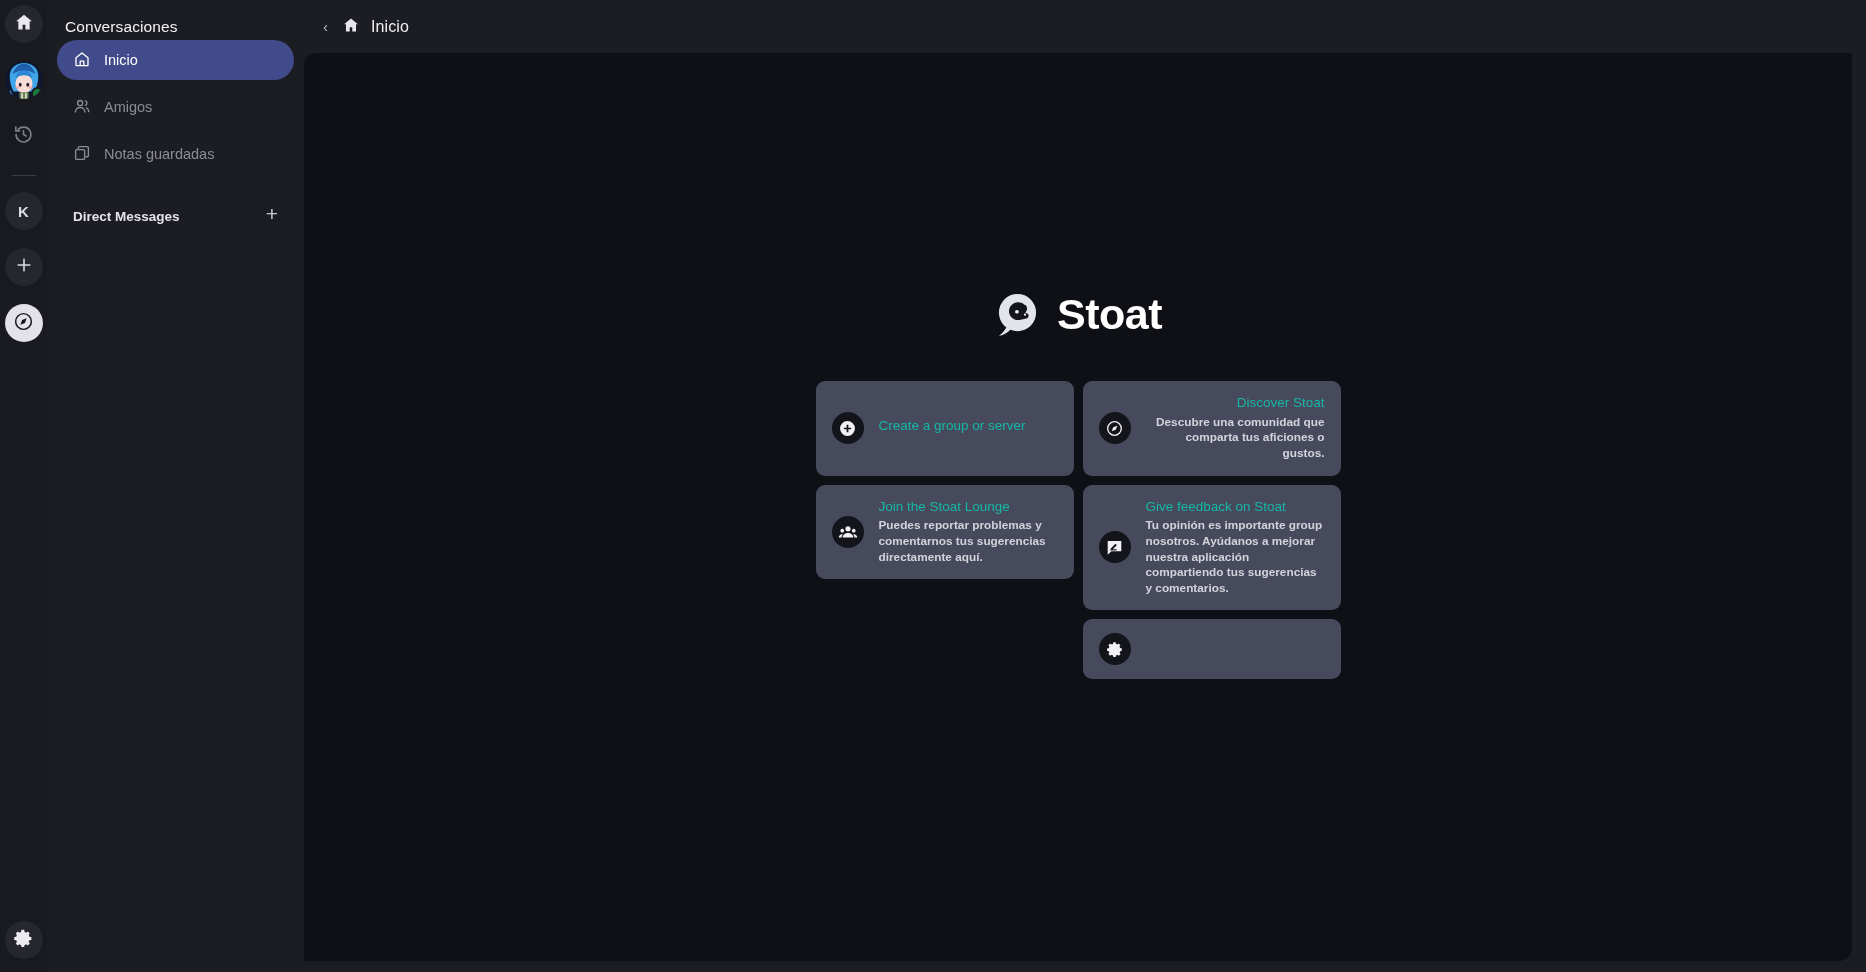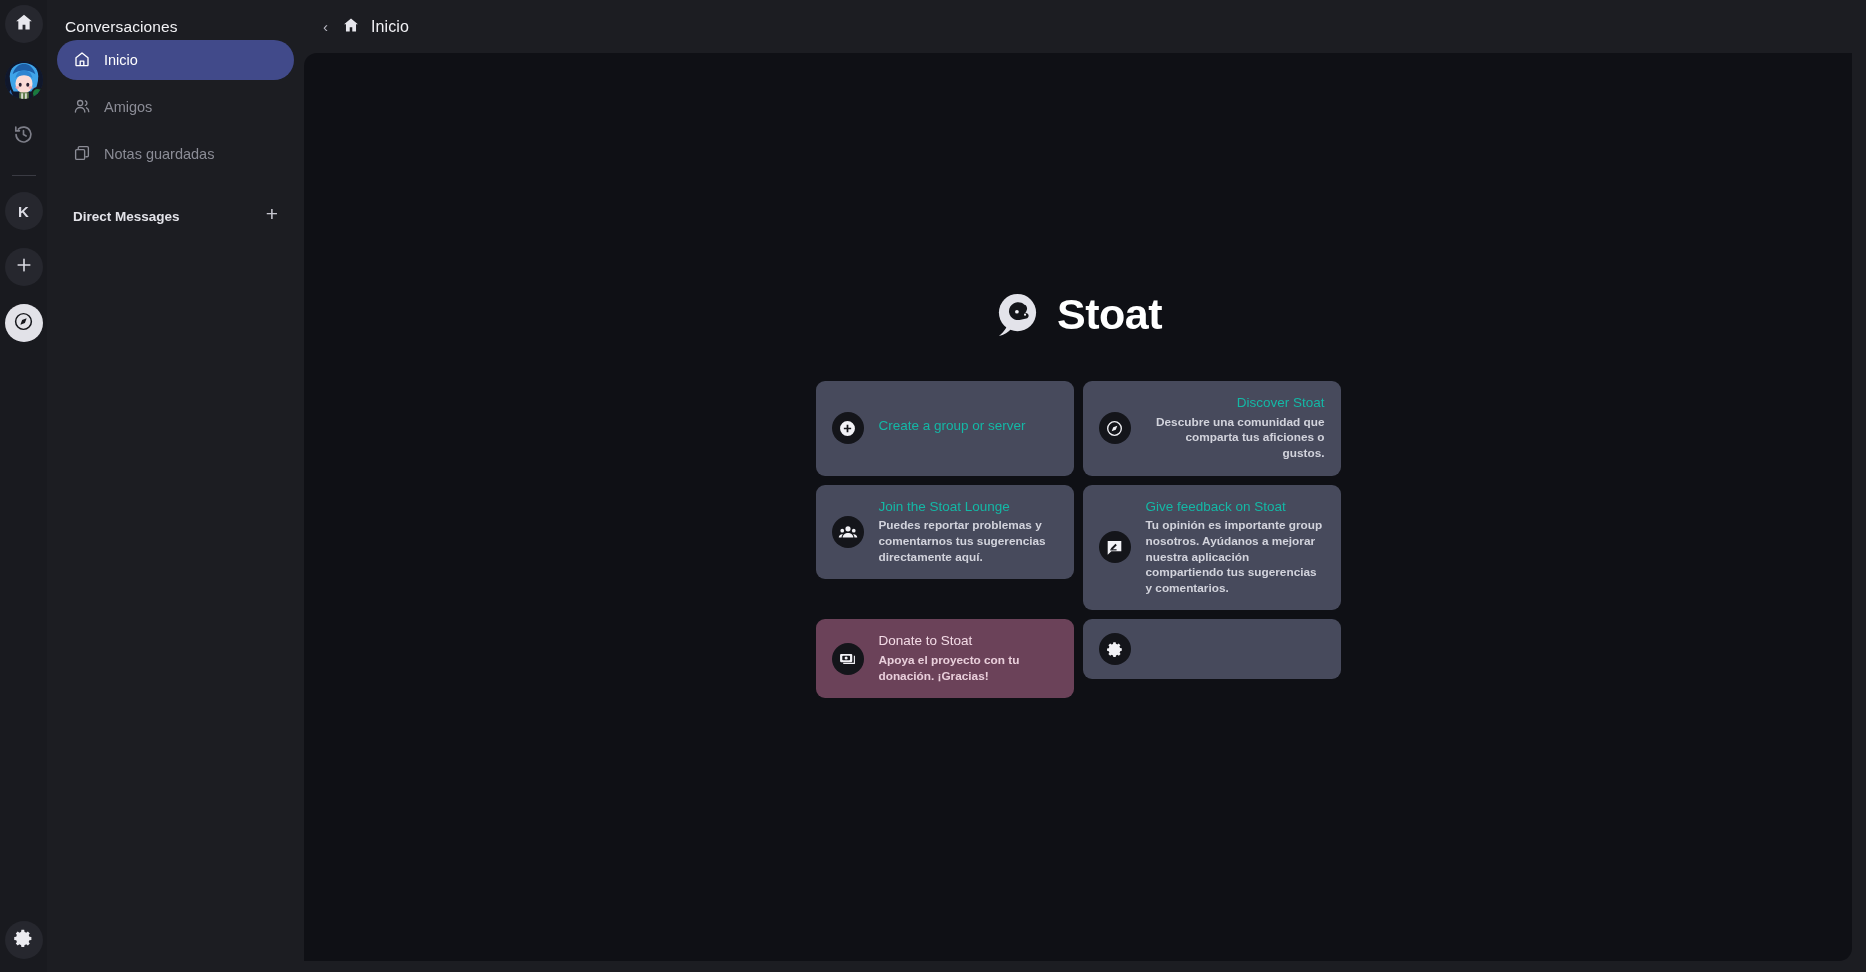--- a/index.html
+++ b/index.html
@@ -402,34 +402,20 @@
               <path d="M7.3 13.4l6-6 1.6 1.6-6 6z" fill="#14151a"></path>
               <path d="M6.6 14.2h8v1.5h-8z" fill="#14151a"></path>
             </svg>
           </span>
           <span class="card-body">
             <span class="card-title" style="display:block">Give feedback on Stoat</span>
             <span class="card-desc" style="display:block">Tu opinión es importante group nosotros. Ayúdanos a mejorar nuestra aplicación compartiendo tus sugerencias y comentarios.</span>
           </span>
         </div>
 
-        <div class="card donate c-donate">
-          <span class="card-icon">
-            <svg width="19" height="19" viewBox="0 0 24 24" fill="#f2f2f6">
-              <rect x="2.6" y="6.2" width="15.4" height="10.4" rx="1.3"></rect>
-              <rect x="5.4" y="8.6" width="9.8" height="5.6" rx="1" fill="#14151a"></rect>
-              <circle cx="10.3" cy="11.4" r="1.9" fill="#f2f2f6"></circle>
-              <path d="M20 8.6h1.4v10.2H6.6v-1.4H20z"></path>
-            </svg>
-          </span>
-          <span class="card-body">
-            <span class="card-title" style="display:block">Donate to Stoat</span>
-            <span class="card-desc" style="display:block">Apoya el proyecto con tu donación. ¡Gracias!</span>
-          </span>
-        </div>
 
         <div class="card c-settings">
           <span class="card-icon">
             <svg width="19" height="19" viewBox="0 0 24 24" fill="#f2f2f6">
               <path d="M12 8.4a3.6 3.6 0 1 0 0 7.2 3.6 3.6 0 0 0 0-7.2zm0 5.6a2 2 0 1 1 0-4 2 2 0 0 1 0 4z"></path>
               <path d="M21.2 13.5v-3l-2.2-.4a7 7 0 0 0-.8-1.8l1.3-1.8-2.2-2.2-1.8 1.3a7 7 0 0 0-1.8-.8L13.5 2.8h-3l-.4 2.2a7 7 0 0 0-1.8.8L6.5 4.5 4.3 6.7l1.3 1.8a7 7 0 0 0-.8 1.8l-2.2.4v3l2.2.4c.2.7.5 1.3.8 1.8l-1.3 1.8 2.2 2.2 1.8-1.3c.5.4 1.1.6 1.8.8l.4 2.2h3l.4-2.2c.7-.2 1.3-.4 1.8-.8l1.8 1.3 2.2-2.2-1.3-1.8c.4-.5.6-1.1.8-1.8z"></path>
             </svg>
           </span>
         </div>
 

